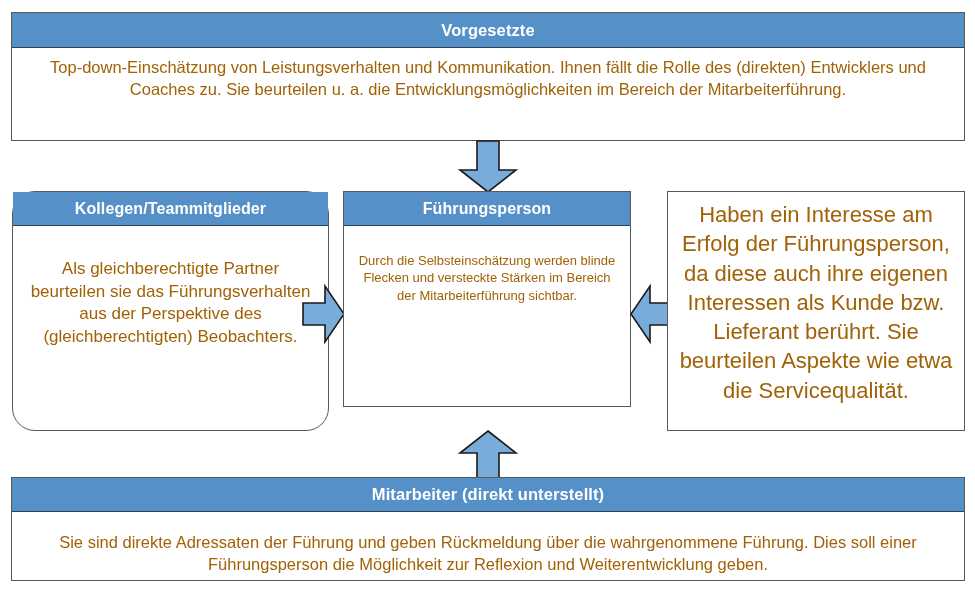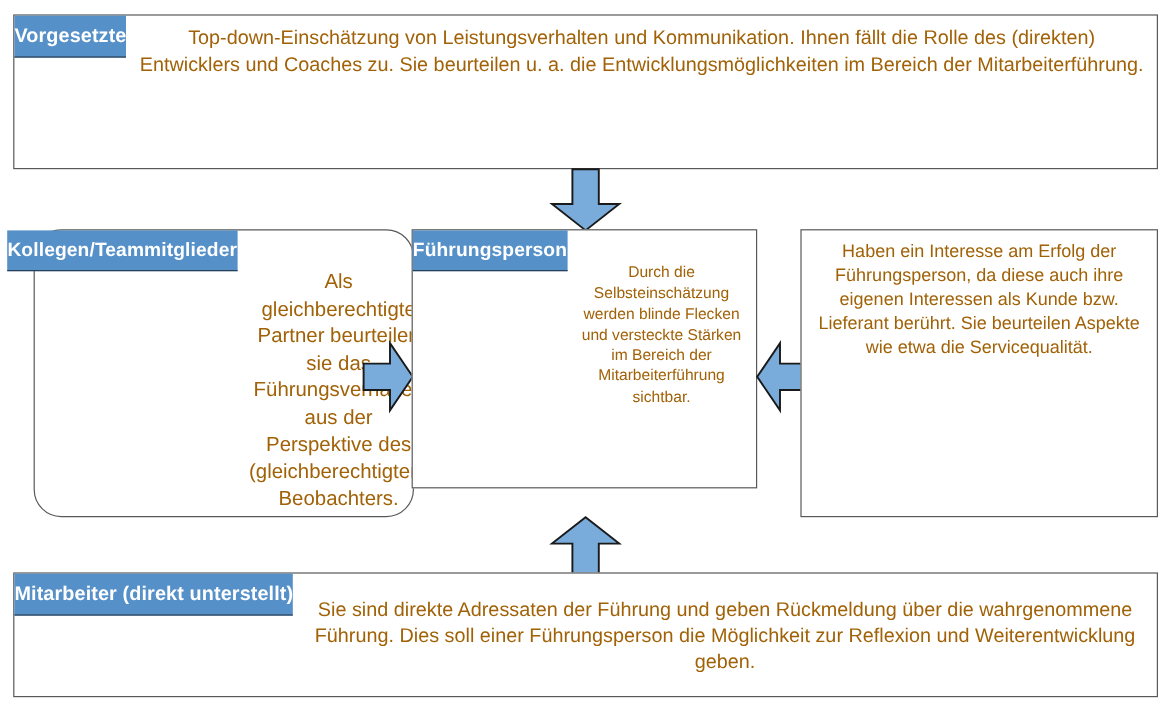--- a/index.html
+++ b/index.html
@@ -21,22 +21,21 @@
     background: #ffffff;
   }
 
   
   .box {
     position: absolute;
     box-sizing: border-box;
     border: 1px solid #595959;
     background: #ffffff;
     display: flex;
-    flex-direction: row;
-    justify-content: center;
+    flex-direction: column;
   }
   .box-header {
     box-sizing: border-box;
     background: #5690C8;
     border-bottom: 1px solid #2b3f55;
     color: #ffffff;
     font-weight: bold;
     display: flex;
     align-items: center;
     justify-content: center;
@@ -58,36 +57,36 @@
   .box-body span { display: block; width: 100%; }
 
   
   #box-vorgesetzte {
     left: 11px;  top: 12px;  width: 954px;  height: 129px;
   }
   #box-vorgesetzte .box-header { height: 35px; font-size: 16.5px; }
   #box-vorgesetzte .box-body   { font-size: 16.5px; padding-top: 9px; }
 
   #box-kollegen {
-    left: 28px;  top: 191px;  width: 317px;  height: 240px; border-radius: 23px;
+    left: 12px;  top: 191px;  width: 317px;  height: 240px; border-radius: 23px;
   }
   #box-kollegen .box-header { height: 34px; font-size: 16px; }
   #box-kollegen .box-body   { font-size: 17px; padding-top: 8px; margin-top: 24px; }
 
   #box-fuehrungsperson {
     left: 343px; top: 191px;  width: 288px;  height: 216px;
   }
   #box-fuehrungsperson .box-header { height: 34px; font-size: 16px; }
   #box-fuehrungsperson .box-body   { font-size: 13px; padding-top: 26px; }
 
   #box-kunden {
     left: 667px; top: 191px;  width: 298px;  height: 240px;
   }
   #box-kunden .box-header { height: 34px; font-size: 16px; }
-  #box-kunden .box-body   { font-size: 15px; padding-top: 8px; }
+  #box-kunden .box-body   { font-size: 22px; padding-top: 8px; }
 
   #box-mitarbeiter {
     left: 11px;  top: 477px;  width: 954px;  height: 104px;
   }
   #box-mitarbeiter .box-header { height: 35px; font-size: 16.5px; }
   #box-mitarbeiter .box-body   { font-size: 16.5px; padding-top: 20px; }
 
   
   .arrow {
     position: absolute;

